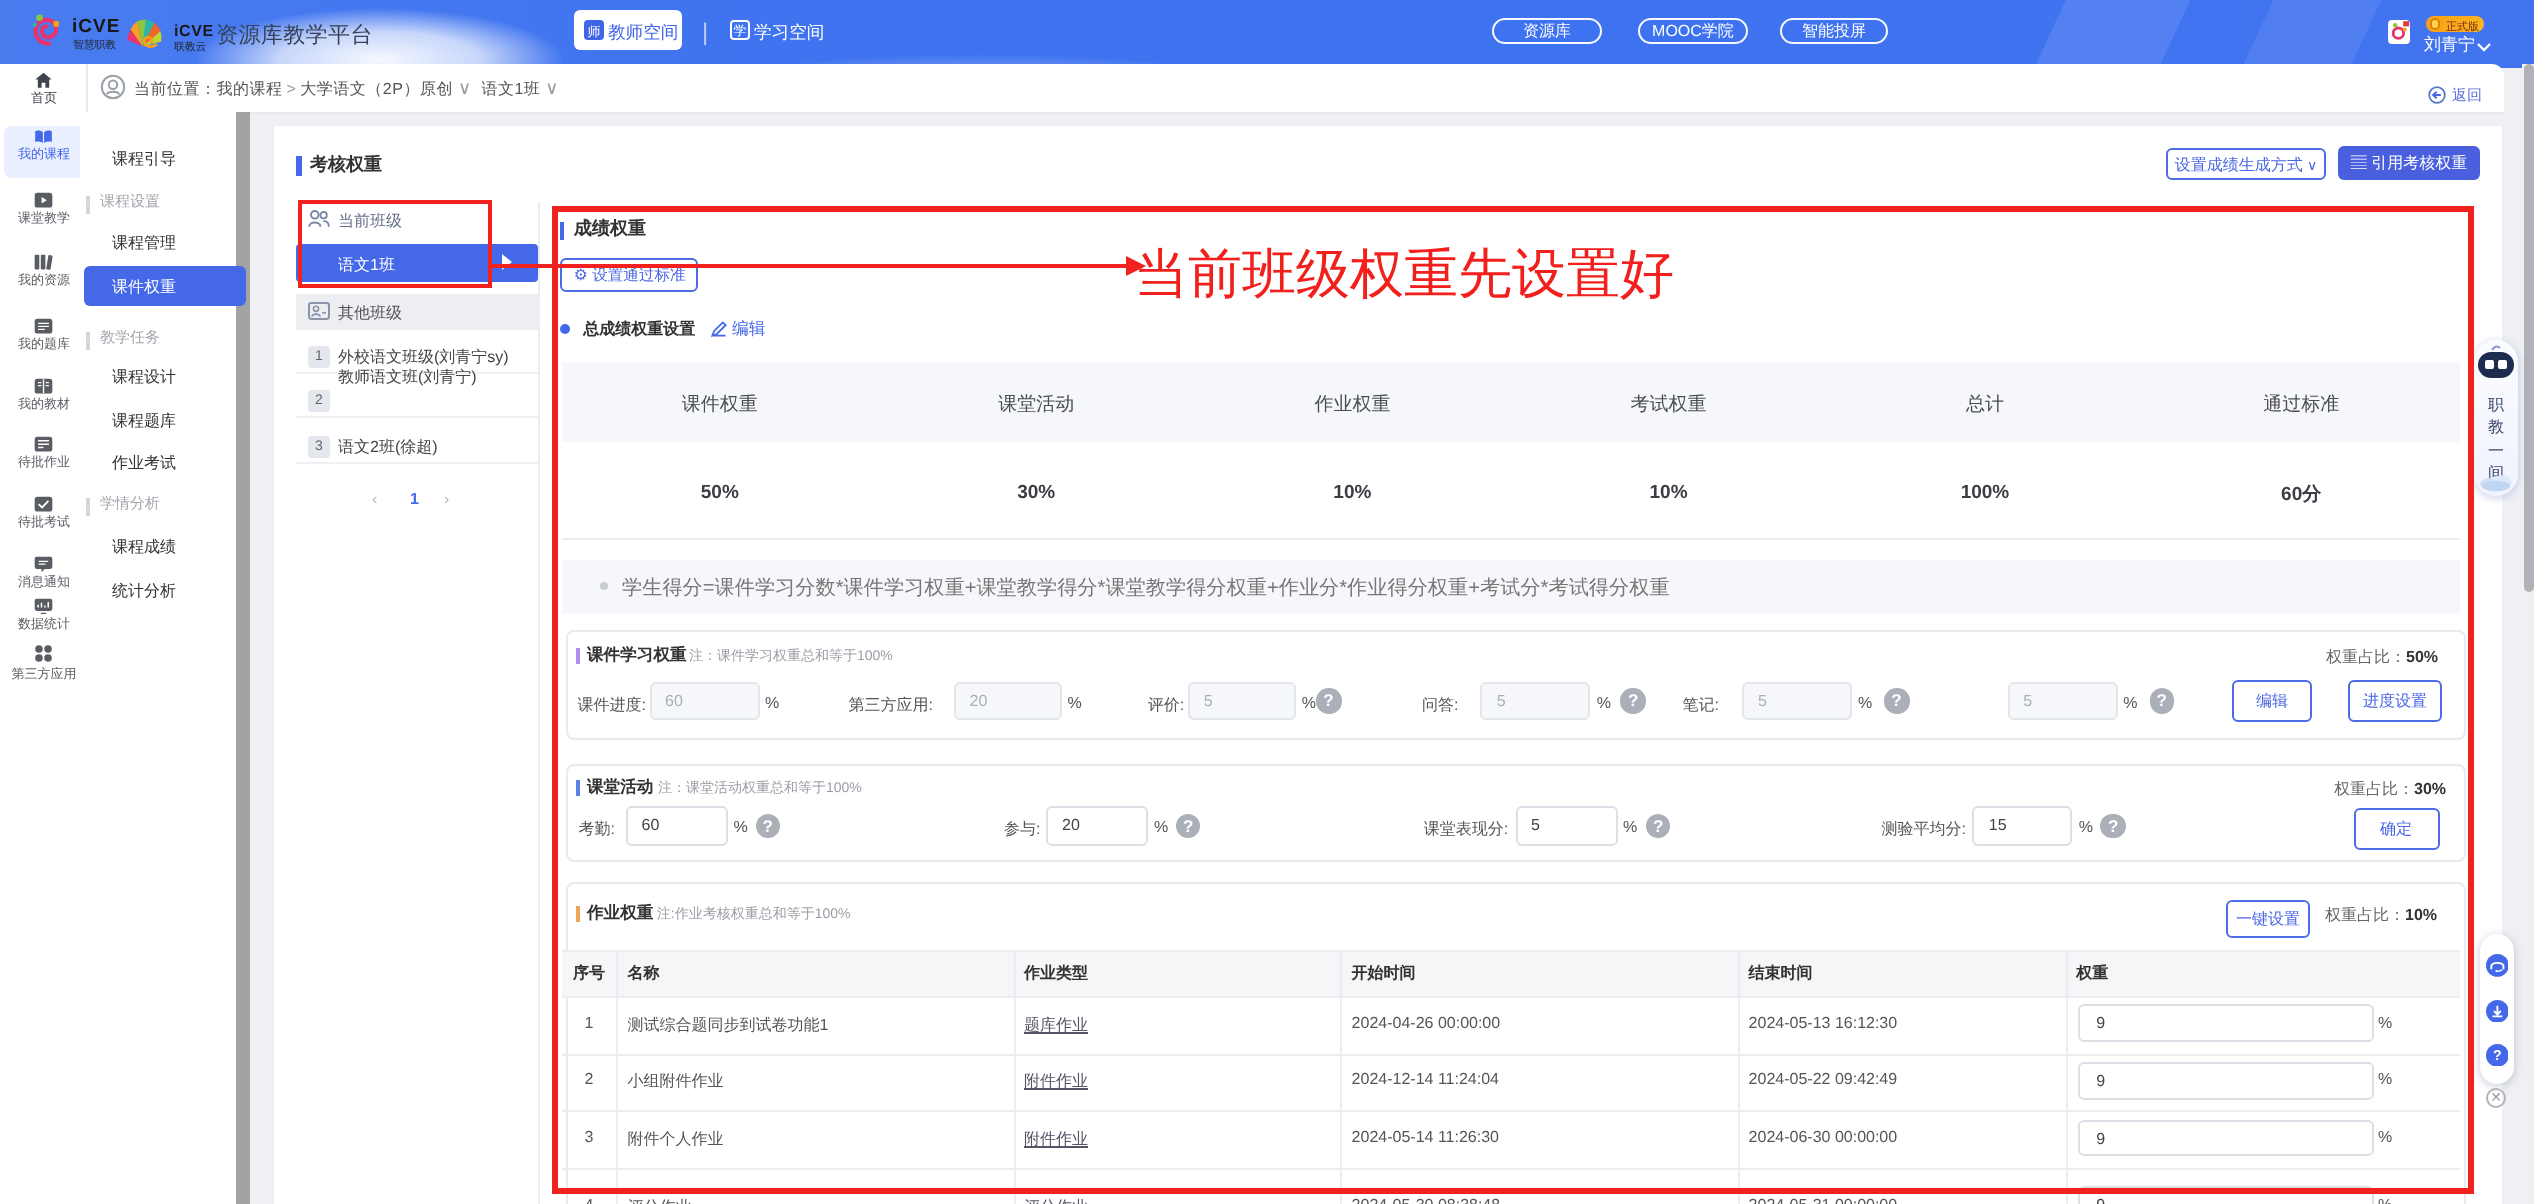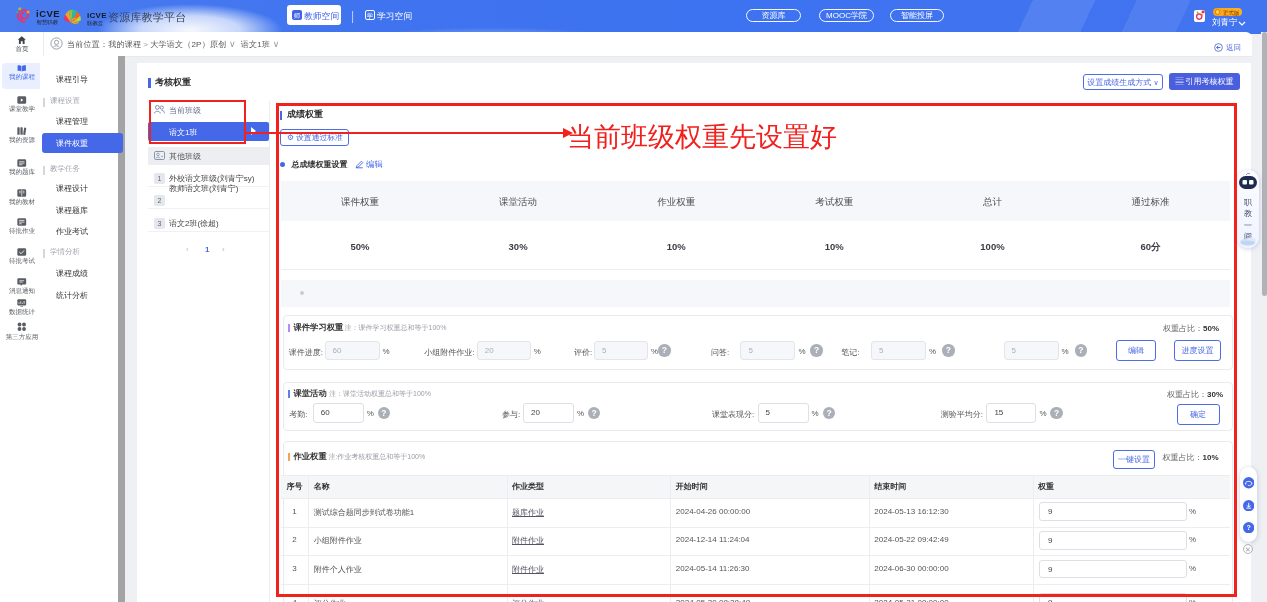--- a/index.html
+++ b/index.html
@@ -283,29 +283,30 @@
   <div class="abs" style="left:934.5px;top:133px;width:158.2px;text-align:center;font-size:9.5px;color:#4a4d55;">通过标准</div>
   <div class="abs" style="left:143.8px;top:178px;width:158.2px;text-align:center;font-size:9.5px;font-weight:bold;color:#3a3d44;">50%</div>
   <div class="abs" style="left:302.0px;top:178px;width:158.2px;text-align:center;font-size:9.5px;font-weight:bold;color:#3a3d44;">30%</div>
   <div class="abs" style="left:460.1px;top:178px;width:158.2px;text-align:center;font-size:9.5px;font-weight:bold;color:#3a3d44;">10%</div>
   <div class="abs" style="left:618.2px;top:178px;width:158.2px;text-align:center;font-size:9.5px;font-weight:bold;color:#3a3d44;">10%</div>
   <div class="abs" style="left:776.4px;top:178px;width:158.2px;text-align:center;font-size:9.5px;font-weight:bold;color:#3a3d44;">100%</div>
   <div class="abs" style="left:934.5px;top:178px;width:158.2px;text-align:center;font-size:9.5px;font-weight:bold;color:#3a3d44;">60分</div>
   <div class="abs" style="left:143.8px;top:205.7px;width:948.9px;height:1px;background:#ebedf0;"></div>
   <div class="abs" style="left:143.8px;top:217.2px;width:948.9px;height:27px;background:#f6f7fa;"></div>
   <div class="abs" style="left:163px;top:228px;width:4px;height:4px;border-radius:50%;background:#c8cbd2;"></div>
+  <div class="abs" style="left:174px;top:224px;font-size:10.1px;color:#777;">学生得分=课件学习分数*课件学习权重+课堂教学得分*课堂教学得分权重+作业分*作业得分权重+考试分*考试得分权重</div>
   <div class="sect" style="left:145.5px;top:251.7px;width:950.2px;height:55px;"></div>
   <div class="abs" style="left:150.5px;top:260.5px;width:2px;height:8px;background:#b18cf2;"></div>
   <div class="abs" style="left:156.5px;top:258.8px;font-size:8.3px;font-weight:bold;color:#333;">课件学习权重</div>
   <div class="abs" style="left:207.5px;top:260px;font-size:7px;color:#9a9da5;">注：课件学习权重总和等于100%</div>
   <div class="abs" style="left:1026px;top:259.5px;font-size:8px;color:#666;">权重占比：<b style="color:#333;">50%</b></div>
   <div class="flbl" style="left:151.7px;top:283.6px;">课件进度:</div>
   <div class="inp inp-d" style="left:187.5px;top:278.4px;width:55px;height:19px;line-height:17px;padding-left:7px;">60</div>
   <div class="pct" style="left:245.5px;top:283.6px;">%</div>
-  <div class="flbl" style="left:287.3px;top:283.6px;">小组附件作业:</div>
+  <div class="flbl" style="left:287.3px;top:283.6px;">第三方应用:</div>
   <div class="inp inp-d" style="left:339.8px;top:278.4px;width:54px;height:19px;line-height:17px;padding-left:7px;">20</div>
   <div class="pct" style="left:396.8px;top:283.6px;">%</div>
   <div class="flbl" style="left:436.9px;top:283.6px;">评价:</div>
   <div class="inp inp-d" style="left:456.9px;top:278.4px;width:54px;height:19px;line-height:17px;padding-left:7px;">5</div>
   <div class="pct" style="left:513.9px;top:283.6px;">%</div>
   <div class="qm" style="left:521px;top:281.4px;">?</div>
   <div class="flbl" style="left:574.0px;top:283.6px;">问答:</div>
   <div class="inp inp-d" style="left:603.4px;top:278.4px;width:55px;height:19px;line-height:17px;padding-left:7px;">5</div>
   <div class="pct" style="left:661.4px;top:283.6px;">%</div>
   <div class="qm" style="left:673.4px;top:281.4px;">?</div>

